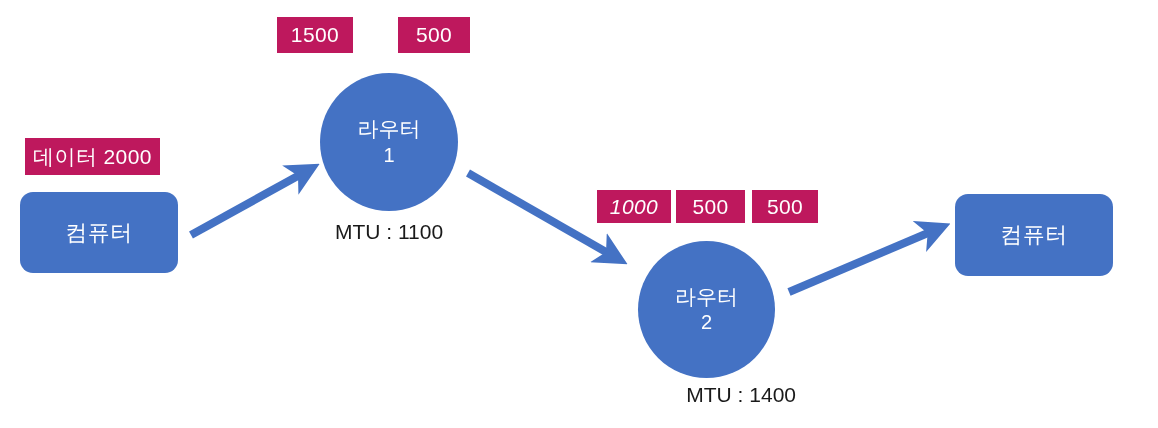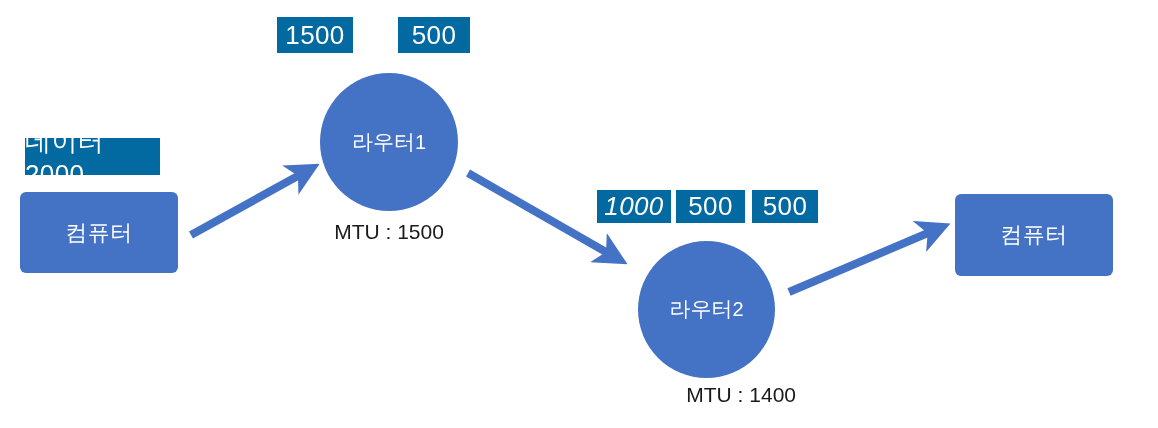--- a/index.html
+++ b/index.html
@@ -13,51 +13,51 @@
   #canvas {
     position: relative;
     width: 1158px;
     height: 428px;
     background: #ffffff;
     overflow: hidden;
   }
   .node-box {
     position: absolute;
     background: #4472C4;
-    border-radius: 6px;
+    border-radius: 13px;
     display: flex;
     align-items: center;
     justify-content: center;
     color: #ffffff;
     font-size: 22px;
     letter-spacing: 0.5px;
   }
   .node-circle {
     position: absolute;
     background: #4472C4;
     border-radius: 50%;
     display: flex;
-    flex-direction: row;
+    flex-direction: column;
     align-items: center;
     justify-content: center;
     color: #ffffff;
     font-size: 21px;
     line-height: 1.25;
   }
   .node-circle .line2 {
     font-size: 20px;
   }
   .packet {
     position: absolute;
-    background: #0369a1;
+    background: #be185d;
     color: #ffffff;
     display: flex;
     align-items: center;
     justify-content: center;
-    font-size: 26px;
+    font-size: 21px;
     letter-spacing: 0.4px;
   }
   .mtu-label {
     position: absolute;
     color: #1a1a1a;
     font-size: 21px;
     white-space: nowrap;
     text-align: center;
   }
   svg.arrows {
@@ -91,21 +91,21 @@
     <span>컴퓨터</span>
   </div>
 
   <div class="packet" style="left:277px; top:17px; width:76px; height:36px;">1500</div>
   <div class="packet" style="left:398px; top:17px; width:72px; height:36px;">500</div>
 
   <div class="node-circle" style="left:320px; top:73px; width:138px; height:138px;">
     <span>라우터</span>
     <span class="line2">1</span>
   </div>
-  <div class="mtu-label" style="left:299px; top:220px; width:180px;">MTU : 1500</div>
+  <div class="mtu-label" style="left:299px; top:220px; width:180px;">MTU : 1100</div>
 
   <div class="packet" style="left:597px; top:190px; width:74px; height:33px;font-style:italic;">1000</div>
   <div class="packet" style="left:676px; top:190px; width:69px; height:33px;">500</div>
   <div class="packet" style="left:752px; top:190px; width:66px; height:33px;">500</div>
 
   <div class="node-circle" style="left:638px; top:241px; width:137px; height:137px;">
     <span>라우터</span>
     <span class="line2">2</span>
   </div>
   <div class="mtu-label" style="left:616px; top:383px; width:180px;text-align:right;">MTU : 1400</div>

